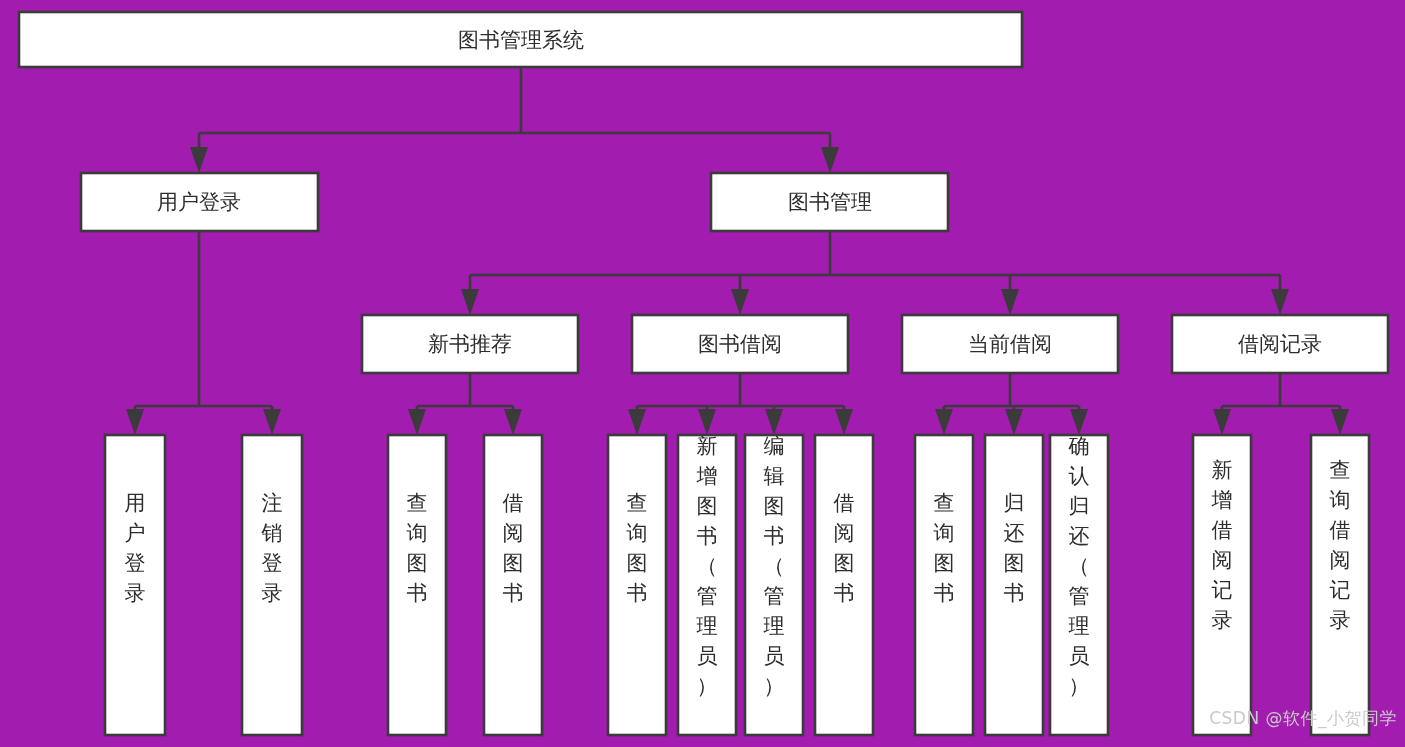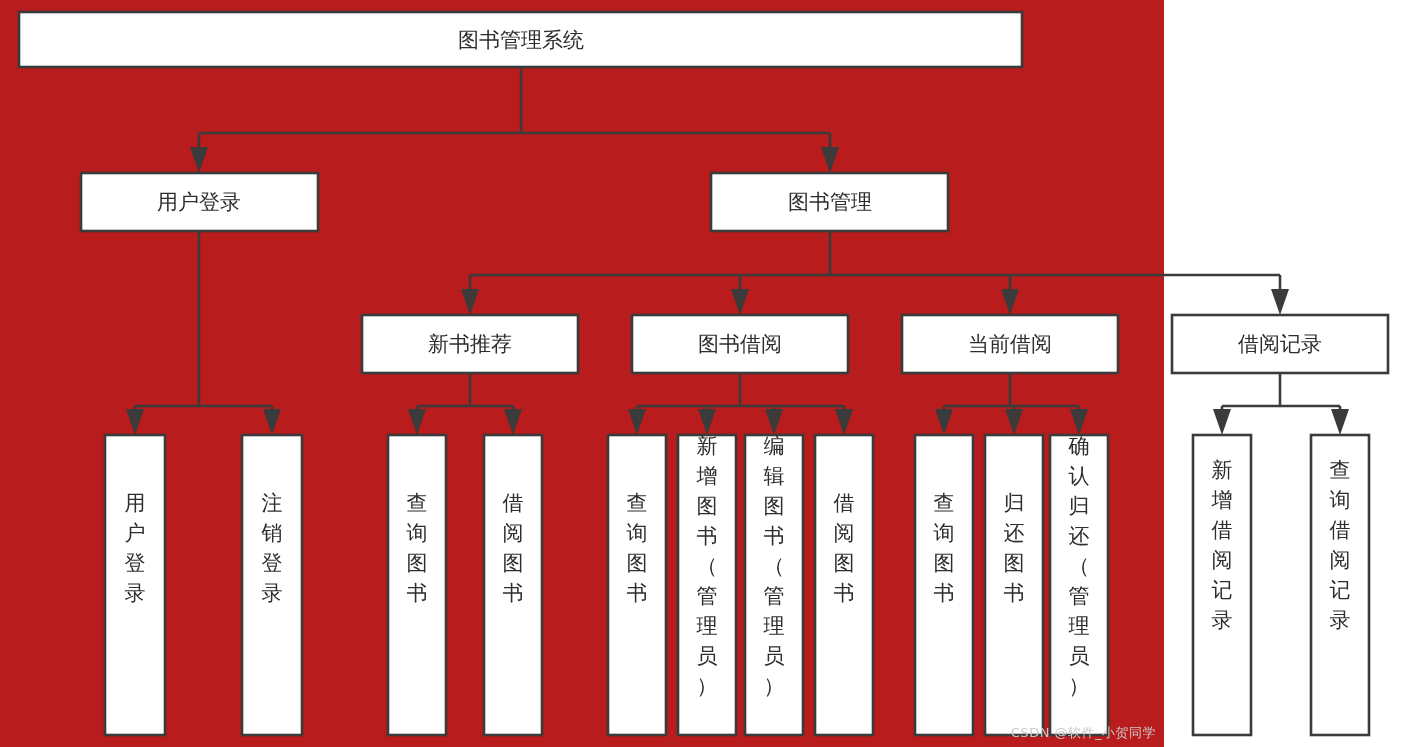--- a/index.html
+++ b/index.html
@@ -10,23 +10,23 @@
   }
   body {
     font-family: "DejaVu Sans", "Liberation Sans", sans-serif;
     width: 1405px;
     height: 747px;
     overflow: hidden;
     position: relative;
   }
   #diagram-root {
     position: relative;
-    width: 1164px;
+    width: 1405px;
     height: 747px;
-    background: #b91c1c;
+    background: #a21caf;
   }
   svg#tree-svg {
     position: absolute;
     left: 0;
     top: 0;
     width: 1405px;
     height: 747px;
     display: block;
   }
   .node-box {
@@ -53,23 +53,23 @@
   }
   .node-label-v {
     font-family: "DejaVu Sans", "Liberation Sans", sans-serif;
     font-size: 21px;
     fill: #2d2d2d;
     text-anchor: middle;
   }
   .watermark-text {
     position: absolute;
     right: 8px;
-    bottom: 5px;
-    font-family: "DejaVu Sans", "Liberation Sans", sans-serif;
-    font-size: 13px;
+    bottom: 17px;
+    font-family: "DejaVu Sans", "Liberation Sans", sans-serif;
+    font-size: 17px;
     color: #c9c9c9;
     letter-spacing: 0.5px;
     white-space: nowrap;
     user-select: none;
   }
 </style>
 </head>
 <body>
 
 <div id="diagram-root">

